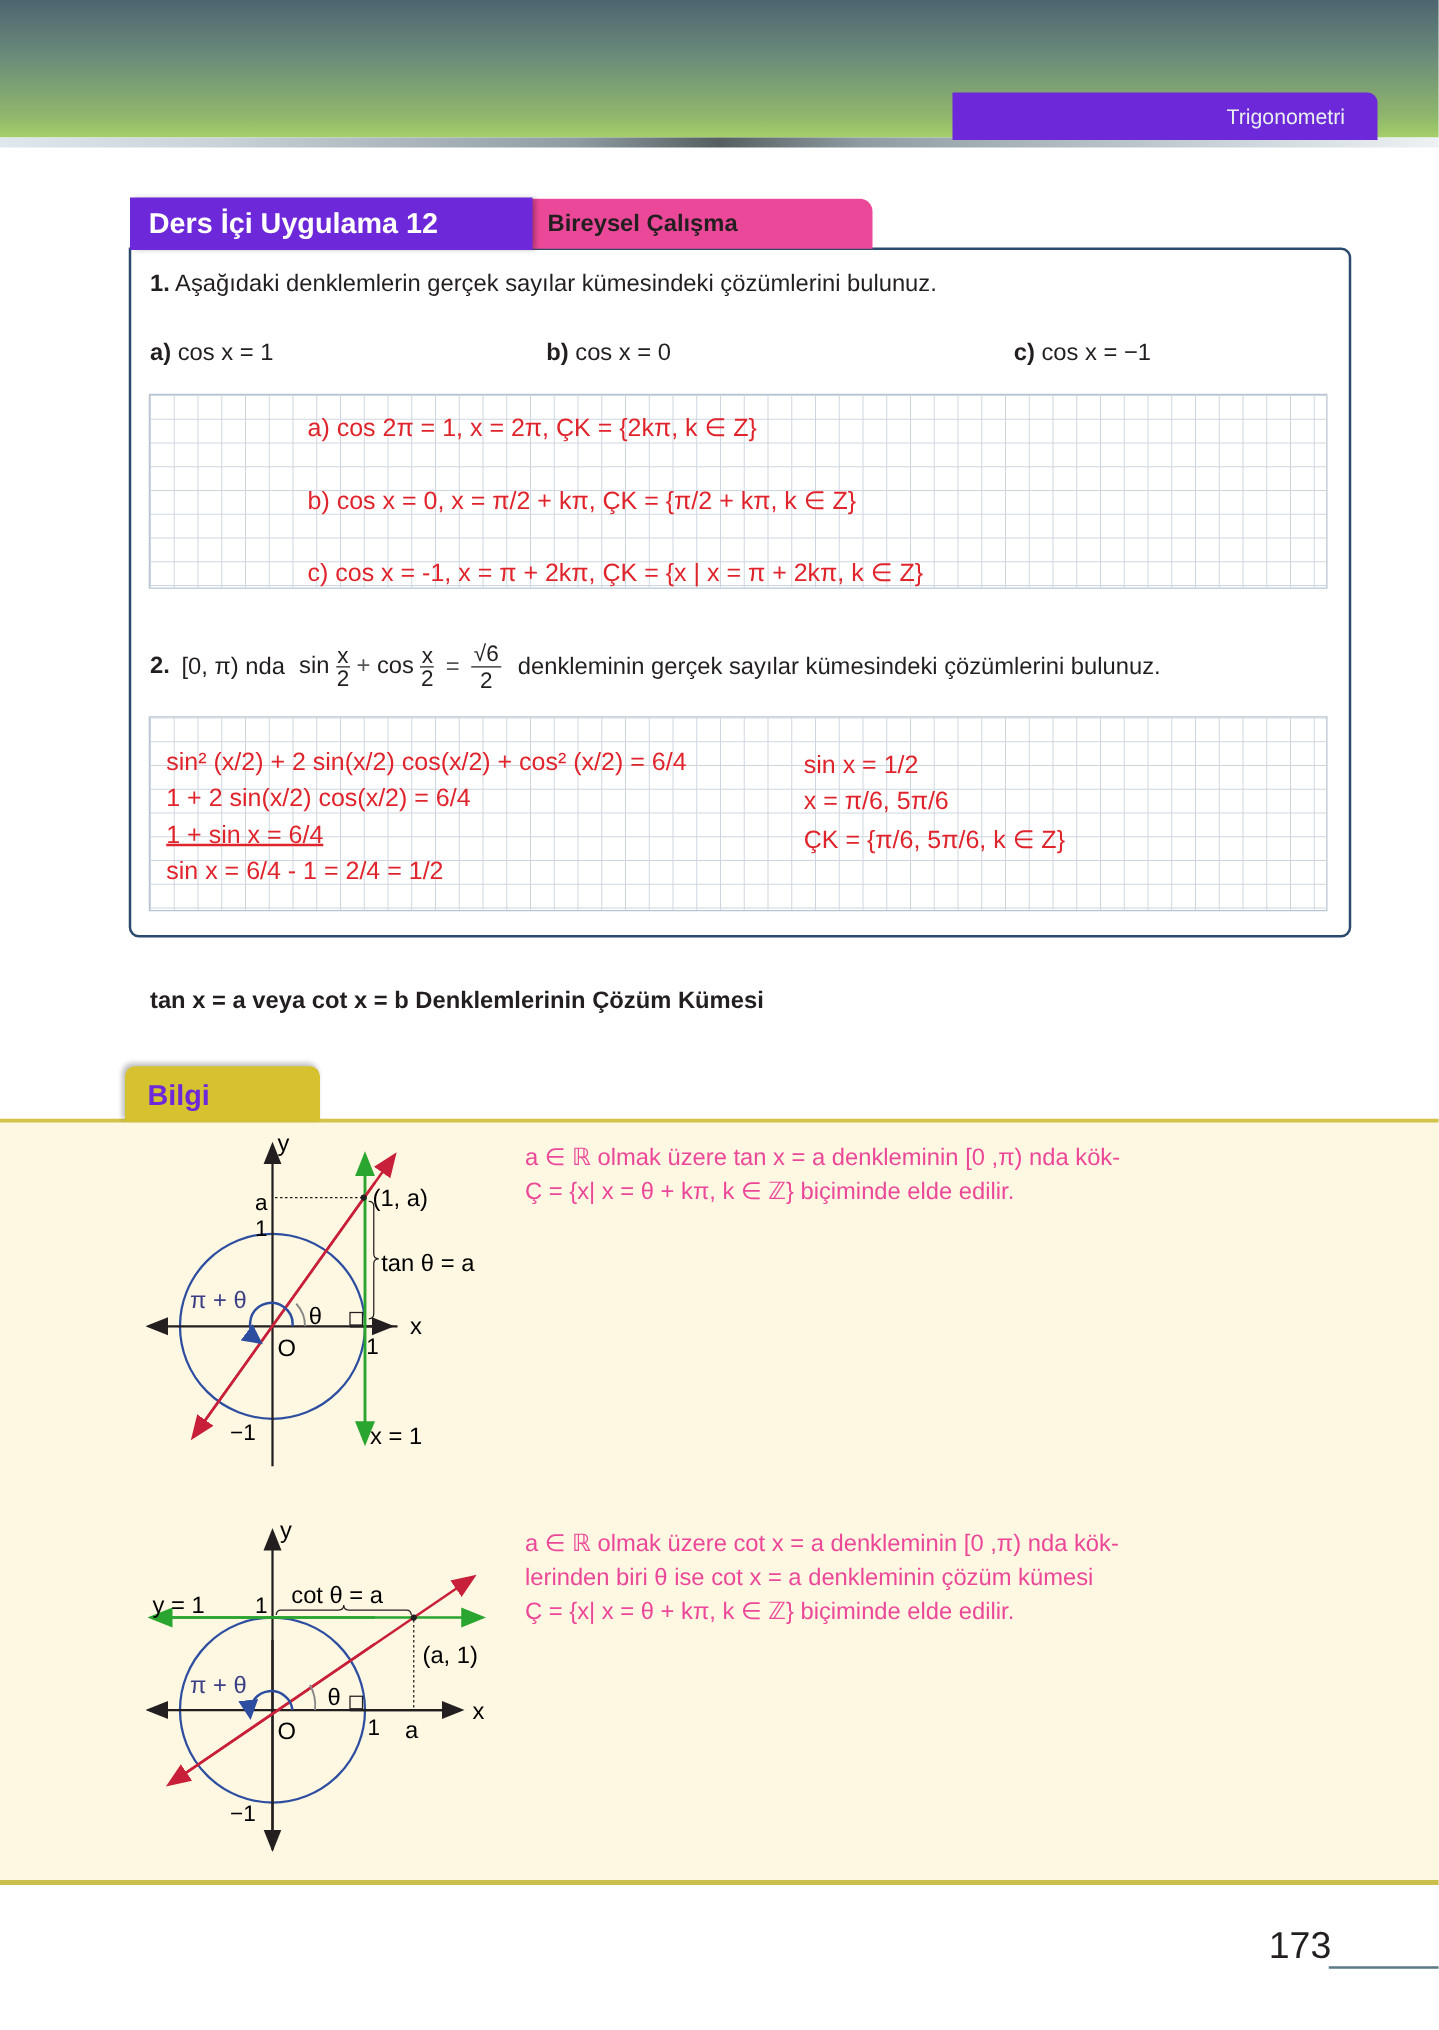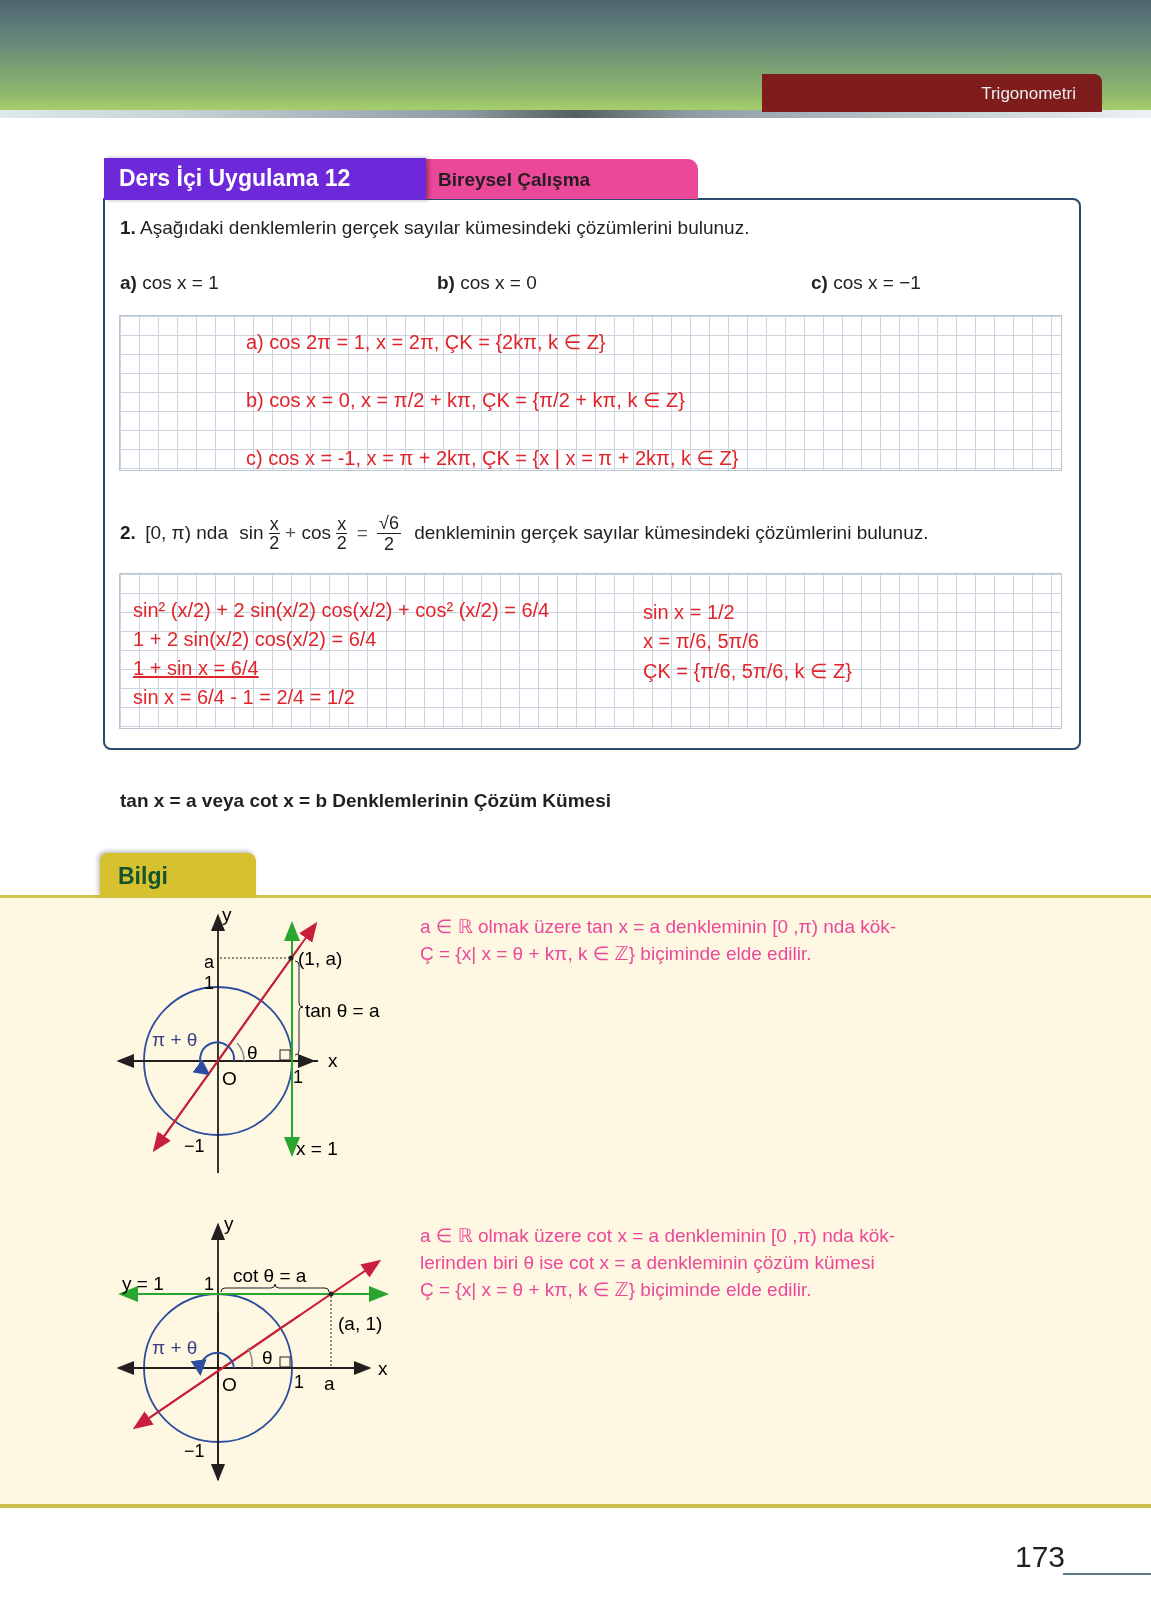--- a/index.html
+++ b/index.html
@@ -1,30 +1,30 @@
 <!DOCTYPE html>
 <html><head>
 <meta charset="utf-8">
 <style>
   * { box-sizing: border-box; margin: 0; padding: 0; }
   body { width: 1151px; height: 1624px; background: #ffffff; position: relative; overflow: hidden; font-family: "Liberation Sans", sans-serif; color: #231f20; }
   .header-band { position: absolute; left: 0; top: 0; width: 1151px; height: 110px; background: linear-gradient(to bottom, #4d6570 0%, #6a8a7a 40%, #8fb86c 85%, #a6cf6a 100%); }
   .header-strip { position: absolute; left: 0; top: 110px; width: 1151px; height: 8px; background: linear-gradient(to right, #dfe8ec 0%, #c9d3d8 15%, #8f9da3 40%, #555f60 50%, #8f9da3 60%, #c9d3d8 85%, #eef2f4 100%); }
-  .chapter-tab { position: absolute; left: 762px; top: 74px; width: 340px; height: 38px; background: #7f1d1d; border-radius: 0 8px 0 0; color: #e8eeee; font-size: 17px; text-align: right; padding: 10px 26px 0 0; }
+  .chapter-tab { position: absolute; left: 762px; top: 74px; width: 340px; height: 38px; background: #6d28d9; border-radius: 0 8px 0 0; color: #e8eeee; font-size: 17px; text-align: right; padding: 10px 26px 0 0; }
   .exercise-title { position: absolute; left: 104px; top: 158px; width: 322px; height: 42px; background: #6d28d9; color: #ffffff; font-weight: bold; font-size: 23px; padding: 7px 0 0 15px; box-shadow: 3px 0 4px rgba(0,0,0,0.3); z-index: 3; }
   .exercise-sub { position: absolute; left: 420px; top: 159px; width: 278px; height: 40px; background: #ec4899; border-radius: 0 10px 0 0; color: #231f20; font-weight: bold; font-size: 19px; padding: 10px 0 0 18px; z-index: 2; }
   .exercise-box { position: absolute; left: 103px; top: 198px; width: 978px; height: 552px; border: 2.5px solid #2c4a6e; border-radius: 0 8px 8px 8px; background: #fff; z-index: 1; }
   .q-text { position: absolute; font-size: 19px; color: #231f20; white-space: nowrap; }
   .q-text b { font-weight: bold; }
   .grid { position: absolute; border: 1px solid #b9c6d2; background-color: #fff;
     background-image: linear-gradient(to right, #cdd6e0 1px, transparent 1px), linear-gradient(to bottom, #cdd6e0 1px, transparent 1px);
     background-size: 19px 19px; }
   .red { position: absolute; color: #e0242b; font-size: 20px; white-space: nowrap; font-family: "Liberation Sans", sans-serif; }
   .sec-heading { position: absolute; left: 120px; top: 790px; font-size: 19px; font-weight: bold; white-space: nowrap; }
-  .bilgi-tab { position: absolute; left: 100px; top: 853px; width: 156px; height: 44px; background: #d6c22f; border-radius: 8px 8px 0 0; color: #14532d; font-weight: bold; font-size: 23px; padding: 10px 0 0 18px; box-shadow: -2px -2px 4px rgba(0,0,0,0.25); }
+  .bilgi-tab { position: absolute; left: 100px; top: 853px; width: 156px; height: 44px; background: #d6c22f; border-radius: 8px 8px 0 0; color: #6d28d9; font-weight: bold; font-size: 23px; padding: 10px 0 0 18px; box-shadow: -2px -2px 4px rgba(0,0,0,0.25); }
   .bilgi-panel { position: absolute; left: 0; top: 895px; width: 1151px; height: 613px; background: #fef7e1; border-top: 3px solid #d2c44b; border-bottom: 4px solid #c9bf4a; }
   .info-text { position: absolute; font-size: 19px; line-height: 27px; color: #ec4899; white-space: nowrap; }
   .page-num { position: absolute; left: 1015px; top: 1540px; font-size: 30px; color: #231f20; font-family: "Liberation Sans", sans-serif; }
   .page-line { position: absolute; left: 1063px; top: 1573px; width: 88px; height: 2px; background: #5b7a85; }
   svg text { font-family: "Liberation Sans", sans-serif; }
 </style>
 </head>
 <body>
 
 <div class="header-band"></div>

